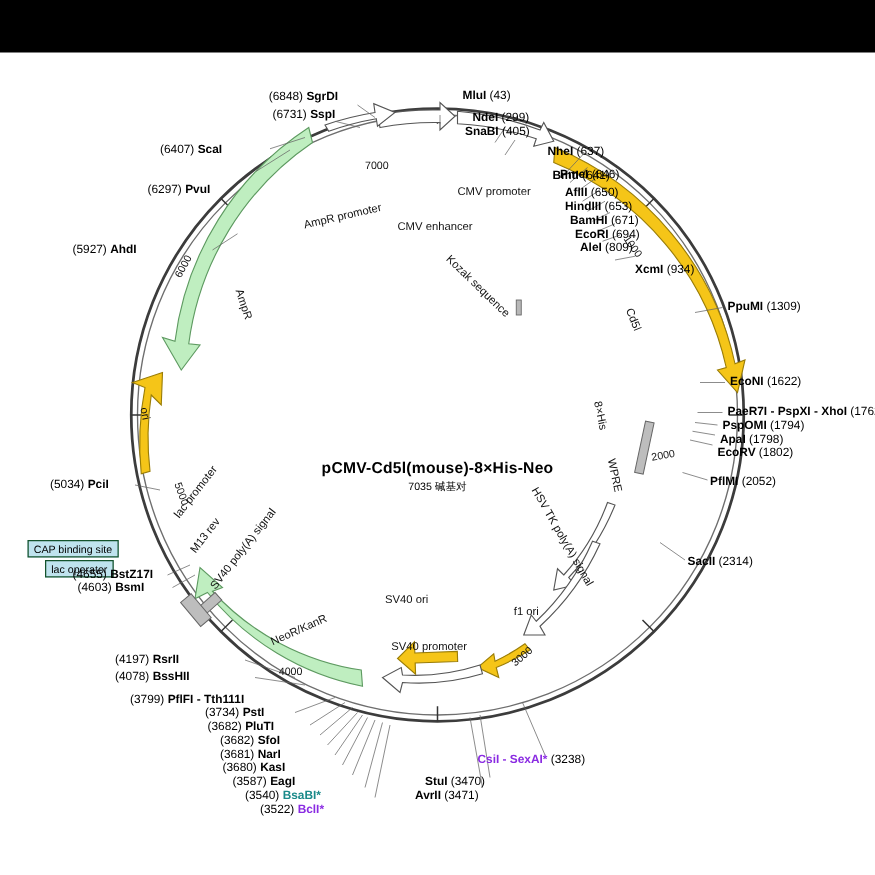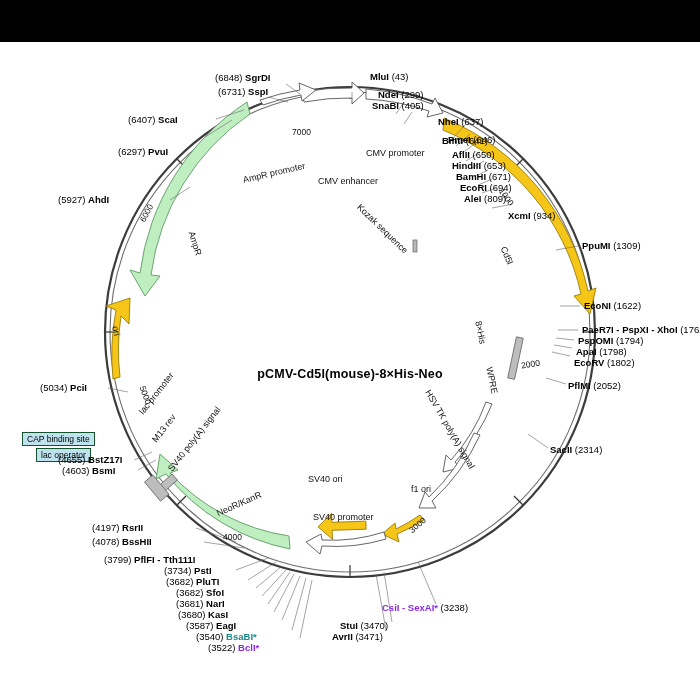--- a/index.html
+++ b/index.html
@@ -188,20 +188,21 @@
       <line x1="292" y1="588" x2="306" y2="536"></line>
       <line x1="300" y1="596" x2="312" y2="538"></line>
 
       <line x1="108" y1="346" x2="128" y2="350"></line>
       <line x1="134" y1="418" x2="152" y2="410"></line>
       <line x1="138" y1="428" x2="156" y2="418"></line>
     </g>
   </svg>
 
   <div id="title">pCMV-Cd5l(mouse)-8×His-Neo</div>
+  <div id="subtitle">7035 碱基对</div>
 
   <div class="tick-num" style="left:292px; top:85px;">7000</div>
   <div class="tick-num" style="left:497px; top:150px; transform:rotate(55deg);">1000</div>
   <div class="tick-num" style="left:521px; top:317px; transform:rotate(-10deg);">2000</div>
   <div class="tick-num" style="left:408px; top:478px; transform:rotate(-40deg);">3000</div>
   <div class="tick-num" style="left:223px; top:490px;">4000</div>
   <div class="tick-num" style="left:136px; top:348px; transform:rotate(70deg);">5000</div>
   <div class="tick-num" style="left:137px; top:166px; transform:rotate(-62deg);">6000</div>
 
   <div class="rotlbl" style="left:242px; top:133px; transform:rotate(-13deg);">AmpR promoter</div>

